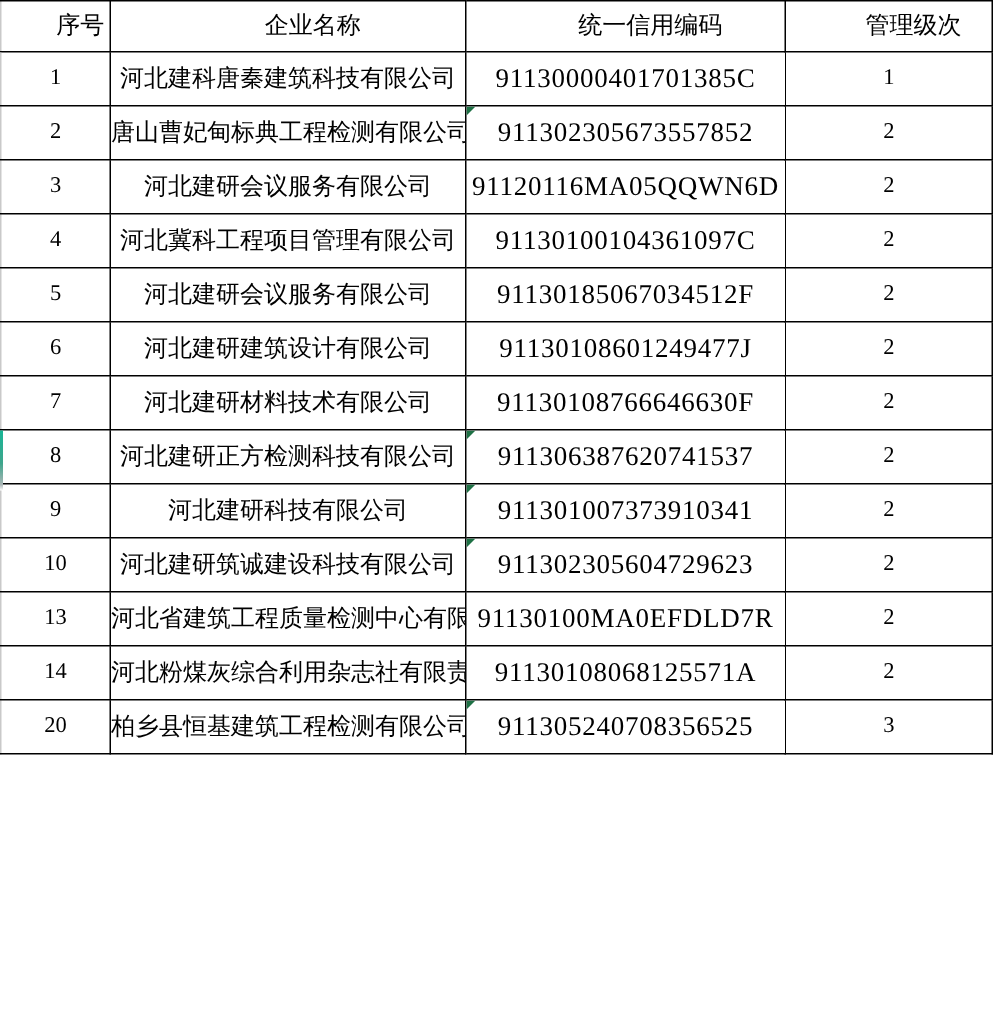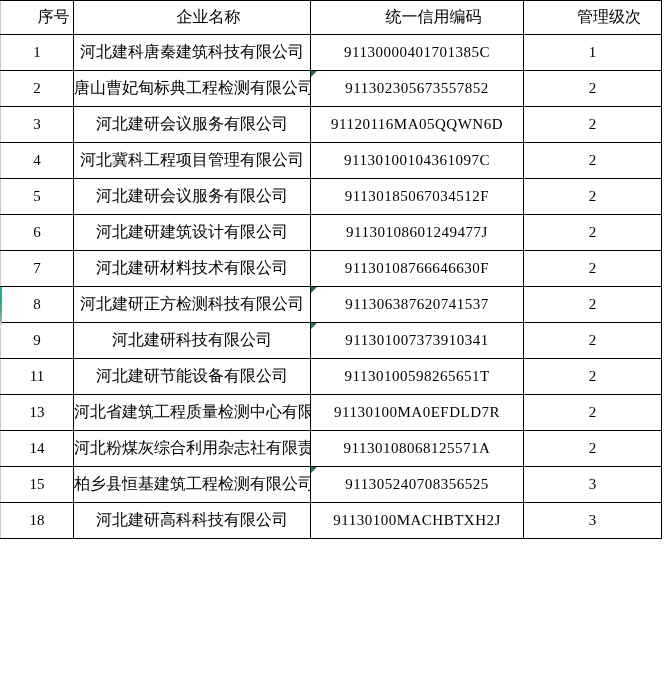--- a/index.html
+++ b/index.html
@@ -19,21 +19,21 @@
     white-space:nowrap;
     color:#000000;
     background:#ffffff;
   }
   th:first-child,td:first-child{border-left-color:#c9c9c9;}
   thead tr{height:34px;}
   tbody tr{height:36px;}
   th{font-weight:normal;font-size:16px;padding-left:33px;}
   td.seq{font-size:15px;}
   td.name{font-size:16px;}
-  td.code{font-size:15px;letter-spacing:0.5px;position:relative;}
+  td.code{font-size:18px;letter-spacing:0.5px;position:relative;}
   td.level{font-size:15px;}
   .tri{
     position:absolute;top:0;left:0;width:0;height:0;
     border-top:6px solid #1e7145;
     border-right:6px solid transparent;
   }
   .edge-stripe{
     position:absolute;left:0;top:287px;width:2px;height:40px;
     background:linear-gradient(180deg,#17b596 0%,#3fa58c 55%,#aab6b6 90%,#ffffff 100%);
   }
@@ -106,45 +106,39 @@
           <td class="code"><span class="tri"></span><span>911306387620741537</span></td>
           <td class="level">2</td>
         </tr>
         <tr>
           <td class="seq">9</td>
           <td class="name">河北建研科技有限公司</td>
           <td class="code"><span class="tri"></span><span>911301007373910341</span></td>
           <td class="level">2</td>
         </tr>
         <tr>
-          <td class="seq">11</td>
-          <td class="name">河北建研节能设备有限公司</td>
-          <td class="code">91130100598265651T</td>
+          <td class="seq">10</td>
+          <td class="name">河北建研筑诚建设科技有限公司</td>
+          <td class="code"><span class="tri"></span><span>911302305604729623</span></td>
           <td class="level">2</td>
         </tr>
         <tr>
           <td class="seq">13</td>
           <td class="name">河北省建筑工程质量检测中心有限公司</td>
           <td class="code">91130100MA0EFDLD7R</td>
           <td class="level">2</td>
         </tr>
         <tr>
           <td class="seq">14</td>
           <td class="name">河北粉煤灰综合利用杂志社有限责任公司</td>
           <td class="code">91130108068125571A</td>
           <td class="level">2</td>
         </tr>
         <tr>
-          <td class="seq">15</td>
+          <td class="seq">20</td>
           <td class="name">柏乡县恒基建筑工程检测有限公司</td>
           <td class="code"><span class="tri"></span><span>911305240708356525</span></td>
-          <td class="level">3</td>
-        </tr>
-        <tr>
-          <td class="seq">18</td>
-          <td class="name">河北建研高科科技有限公司</td>
-          <td class="code">91130100MACHBTXH2J</td>
           <td class="level">3</td>
         </tr>
       </tbody>
   </table>
   <div class="edge-stripe"></div>
 </div>
 
 </body></html>

